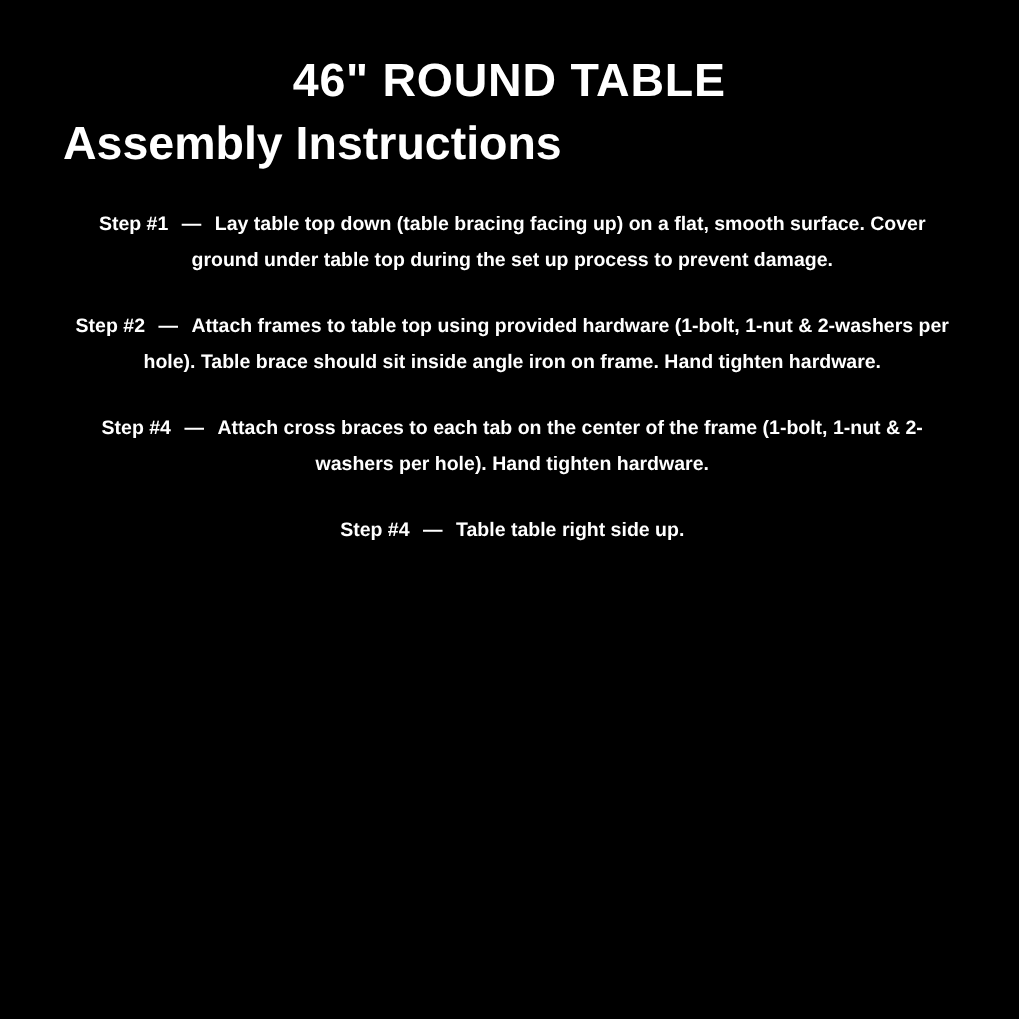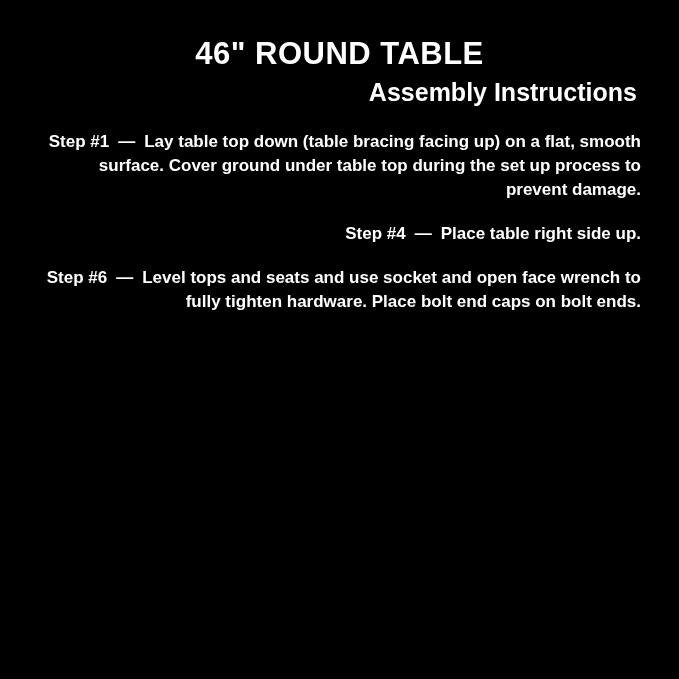--- a/index.html
+++ b/index.html
@@ -21,51 +21,52 @@
   }
   .title {
     margin: 0 4px 0 0;
     text-align: center;
     font-size: 31px;
     letter-spacing: 0.5px;
     line-height: 1.15;
   }
   .subtitle {
     margin: 6px 4px 0 0;
-    text-align: right;
-    font-size: 25px;
+    text-align: left;
+    font-size: 31px;
     line-height: 1.15;
   }
   .steps {
     margin-top: 24px;
   }
   .step {
     margin: 0 0 20px 0;
-    font-size: 17px;
+    font-size: 13px;
     line-height: 24px;
-    text-align: right;
+    text-align: center;
   }
   .step .sep {
     display: inline-block;
     margin: 0 9px;
   }
 </style>
 </head>
 <body>
 
 <div class="card">
 
   <h1 class="title">46" ROUND TABLE</h1>
   <h2 class="subtitle">Assembly Instructions</h2>
 
   <div class="steps">
 
     <p class="step"><span>Step #1</span><span class="sep">—</span><span>Lay table top down (table bracing facing up) on a flat, smooth surface. Cover ground under table top during the set up process to prevent damage.</span></p>
 
+    <p class="step"><span>Step #2</span><span class="sep">—</span><span>Attach frames to table top using provided hardware (1-bolt, 1-nut &amp; 2-washers per hole). Table brace should sit inside angle iron on frame. Hand tighten hardware.</span></p>
 
 
+    <p class="step"><span>Step #4</span><span class="sep">—</span><span>Attach cross braces to each tab on the center of the frame (1-bolt, 1-nut &amp; 2-washers per hole). Hand tighten hardware.</span></p>
 
-    <p class="step"><span>Step #4</span><span class="sep">—</span><span>Place table right side up.</span></p>
+    <p class="step"><span>Step #4</span><span class="sep">—</span><span>Table table right side up.</span></p>
 
-    <p class="step"><span>Step #6</span><span class="sep">—</span><span>Level tops and seats and use socket and open face wrench to fully tighten hardware. Place bolt end caps on bolt ends.</span></p>
 
   </div>
 </div>
 
 </body></html>

